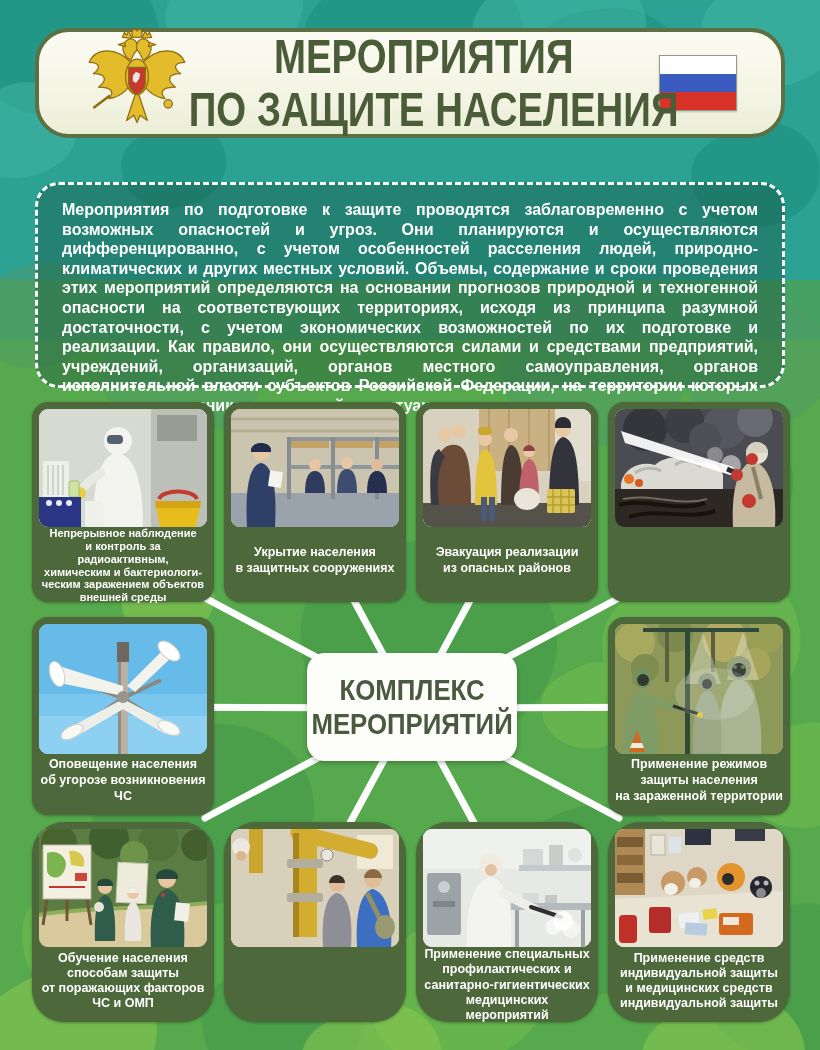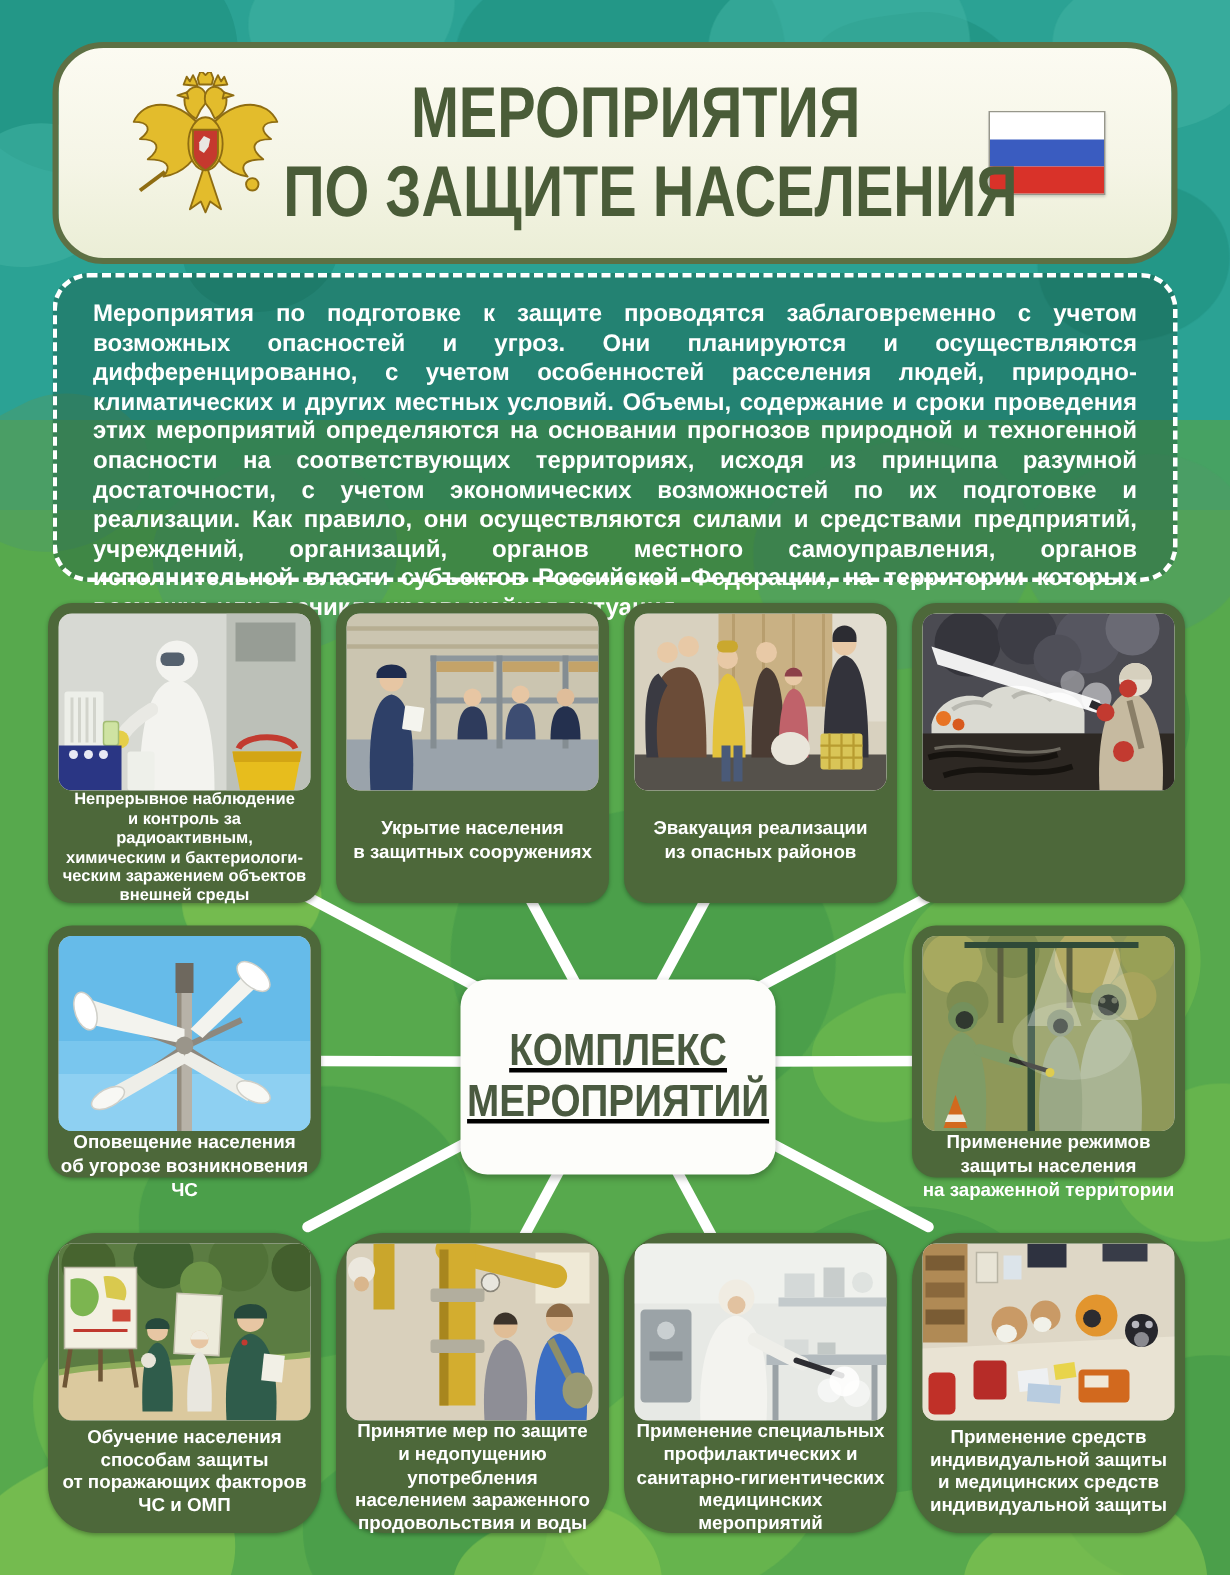--- a/index.html
+++ b/index.html
@@ -6,21 +6,21 @@
   body{
     width:820px;height:1050px;position:relative;overflow:hidden;
     font-family:"Liberation Sans",sans-serif;background:#57a94d;
   }
   .layer{position:absolute;left:0;top:0;width:820px;height:1050px;}
   #camo-layer{z-index:0;}
   #lines-layer{z-index:1;}
 
   
   .header-box{
-    position:absolute;left:35px;top:28px;width:750px;height:148px;
+    position:absolute;left:35px;top:28px;width:750px;height:110px;
     box-sizing:border-box;z-index:2;
     background:linear-gradient(180deg,#fcfbf2 0%,#f5f5e6 55%,#ebeed6 100%);
     border:4px solid #5d7044;border-radius:34px;
     display:flex;align-items:center;padding:0 44px 0 46px;
   }
   .coat{width:104px;height:108px;flex:none;}
   .titles{flex:1;min-width:0;text-align:center;color:#4a5c38;font-weight:bold;}
   .title-scale{width:125%;margin-left:-12.5%;transform:scaleX(0.8);transform-origin:50% 50%;}
   .title-line{font-size:48px;line-height:53px;white-space:nowrap;letter-spacing:0;}
   .flag{
@@ -45,41 +45,41 @@
   }
 
   
   .card{
     position:absolute;width:182px;box-sizing:border-box;z-index:2;
     background:#4d683a;border-radius:16px;padding:7px;
     box-shadow:0 1px 3px rgba(0,0,0,.3);
     display:flex;flex-direction:column;
   }
   .r1{top:402px;height:200px;}
-  .r2{top:617px;height:168px;}
+  .r2{top:617px;height:198px;align-items:flex-end;}
   .r3{top:822px;height:200px;border-radius:32px;}
   .c1{left:32px;} .c2{left:224px;} .c3{left:416px;} .c4{left:608px;}
   .photo{width:100%;border-radius:9px;overflow:hidden;flex:none;background:#cfd2cb;line-height:0;}
   .r1 .photo,.r3 .photo{height:118px;}
   .r2 .photo{height:130px;}
   .photo svg{width:100%;height:100%;display:block;}
   .caption{
     flex:1;display:flex;align-items:center;justify-content:center;
     text-align:center;color:#ffffff;font-weight:bold;
     font-size:12.5px;line-height:1.26;white-space:pre-line;
   }
   .caption.sm{font-size:11px;line-height:1.17;}
   .r3 .caption{line-height:1.22;}
 
   
   .center-box{
-    position:absolute;left:307px;top:653px;width:210px;height:130px;z-index:3;
+    position:absolute;left:307px;top:653px;width:210px;height:108px;z-index:3;
     background:#fdfdfa;border-radius:18px;
     box-shadow:0 2px 5px rgba(0,0,0,.28);
-    display:flex;align-items:center;justify-content:center;text-decoration:underline;
+    display:flex;align-items:center;justify-content:center;
   }
   .center-label{
     text-align:center;color:#4a5a40;font-weight:bold;
     font-size:30px;line-height:34px;white-space:pre-line;
     transform:scaleX(0.86);transform-origin:50% 50%;white-space:pre-line;
   }
 </style>
 </head>
 <body>
 
@@ -448,24 +448,20 @@
       <path d="M92,118 C90,84 96,66 106,64 C117,66 122,86 120,118 Z" fill="#8e8e96"></path>
       <circle cx="106" cy="55" r="8" fill="#e0bd96"></circle>
       <path d="M98,54 a8,8 0 0 1 16,0 Z" fill="#3c332a"></path>
       <path d="M126,118 C124,84 130,62 142,60 C156,64 162,88 160,118 Z" fill="#3c6ec2"></path>
       <circle cx="142" cy="50" r="9" fill="#e0bd96"></circle>
       <path d="M133,49 a9,9 0 0 1 18,0 Z" fill="#8c6a46"></path>
       <path d="M136,64 L150,92" stroke="#8f8f68" stroke-width="5"></path>
       <ellipse cx="154" cy="98" rx="10" ry="12" fill="#9a9a72"></ellipse>
     </svg>
   </div>
-  <div class="caption">Принятие мер по защите
-и недопущению употребления
-населением зараженного
-продовольствия и воды</div>
 </div>
 
 <div class="card r3 c3">
   <div class="photo">
     <svg viewBox="0 0 168 118" preserveAspectRatio="none" xmlns="http://www.w3.org/2000/svg">
       <rect width="168" height="118" fill="#e7e9e5"></rect>
       <rect width="168" height="40" fill="#eff1ed"></rect>
       <rect x="96" y="36" width="72" height="6" fill="#c3cacc"></rect>
       <rect x="100" y="20" width="20" height="16" fill="#d4d9d8"></rect>
       <rect x="126" y="16" width="14" height="20" fill="#c8cdcc"></rect>

